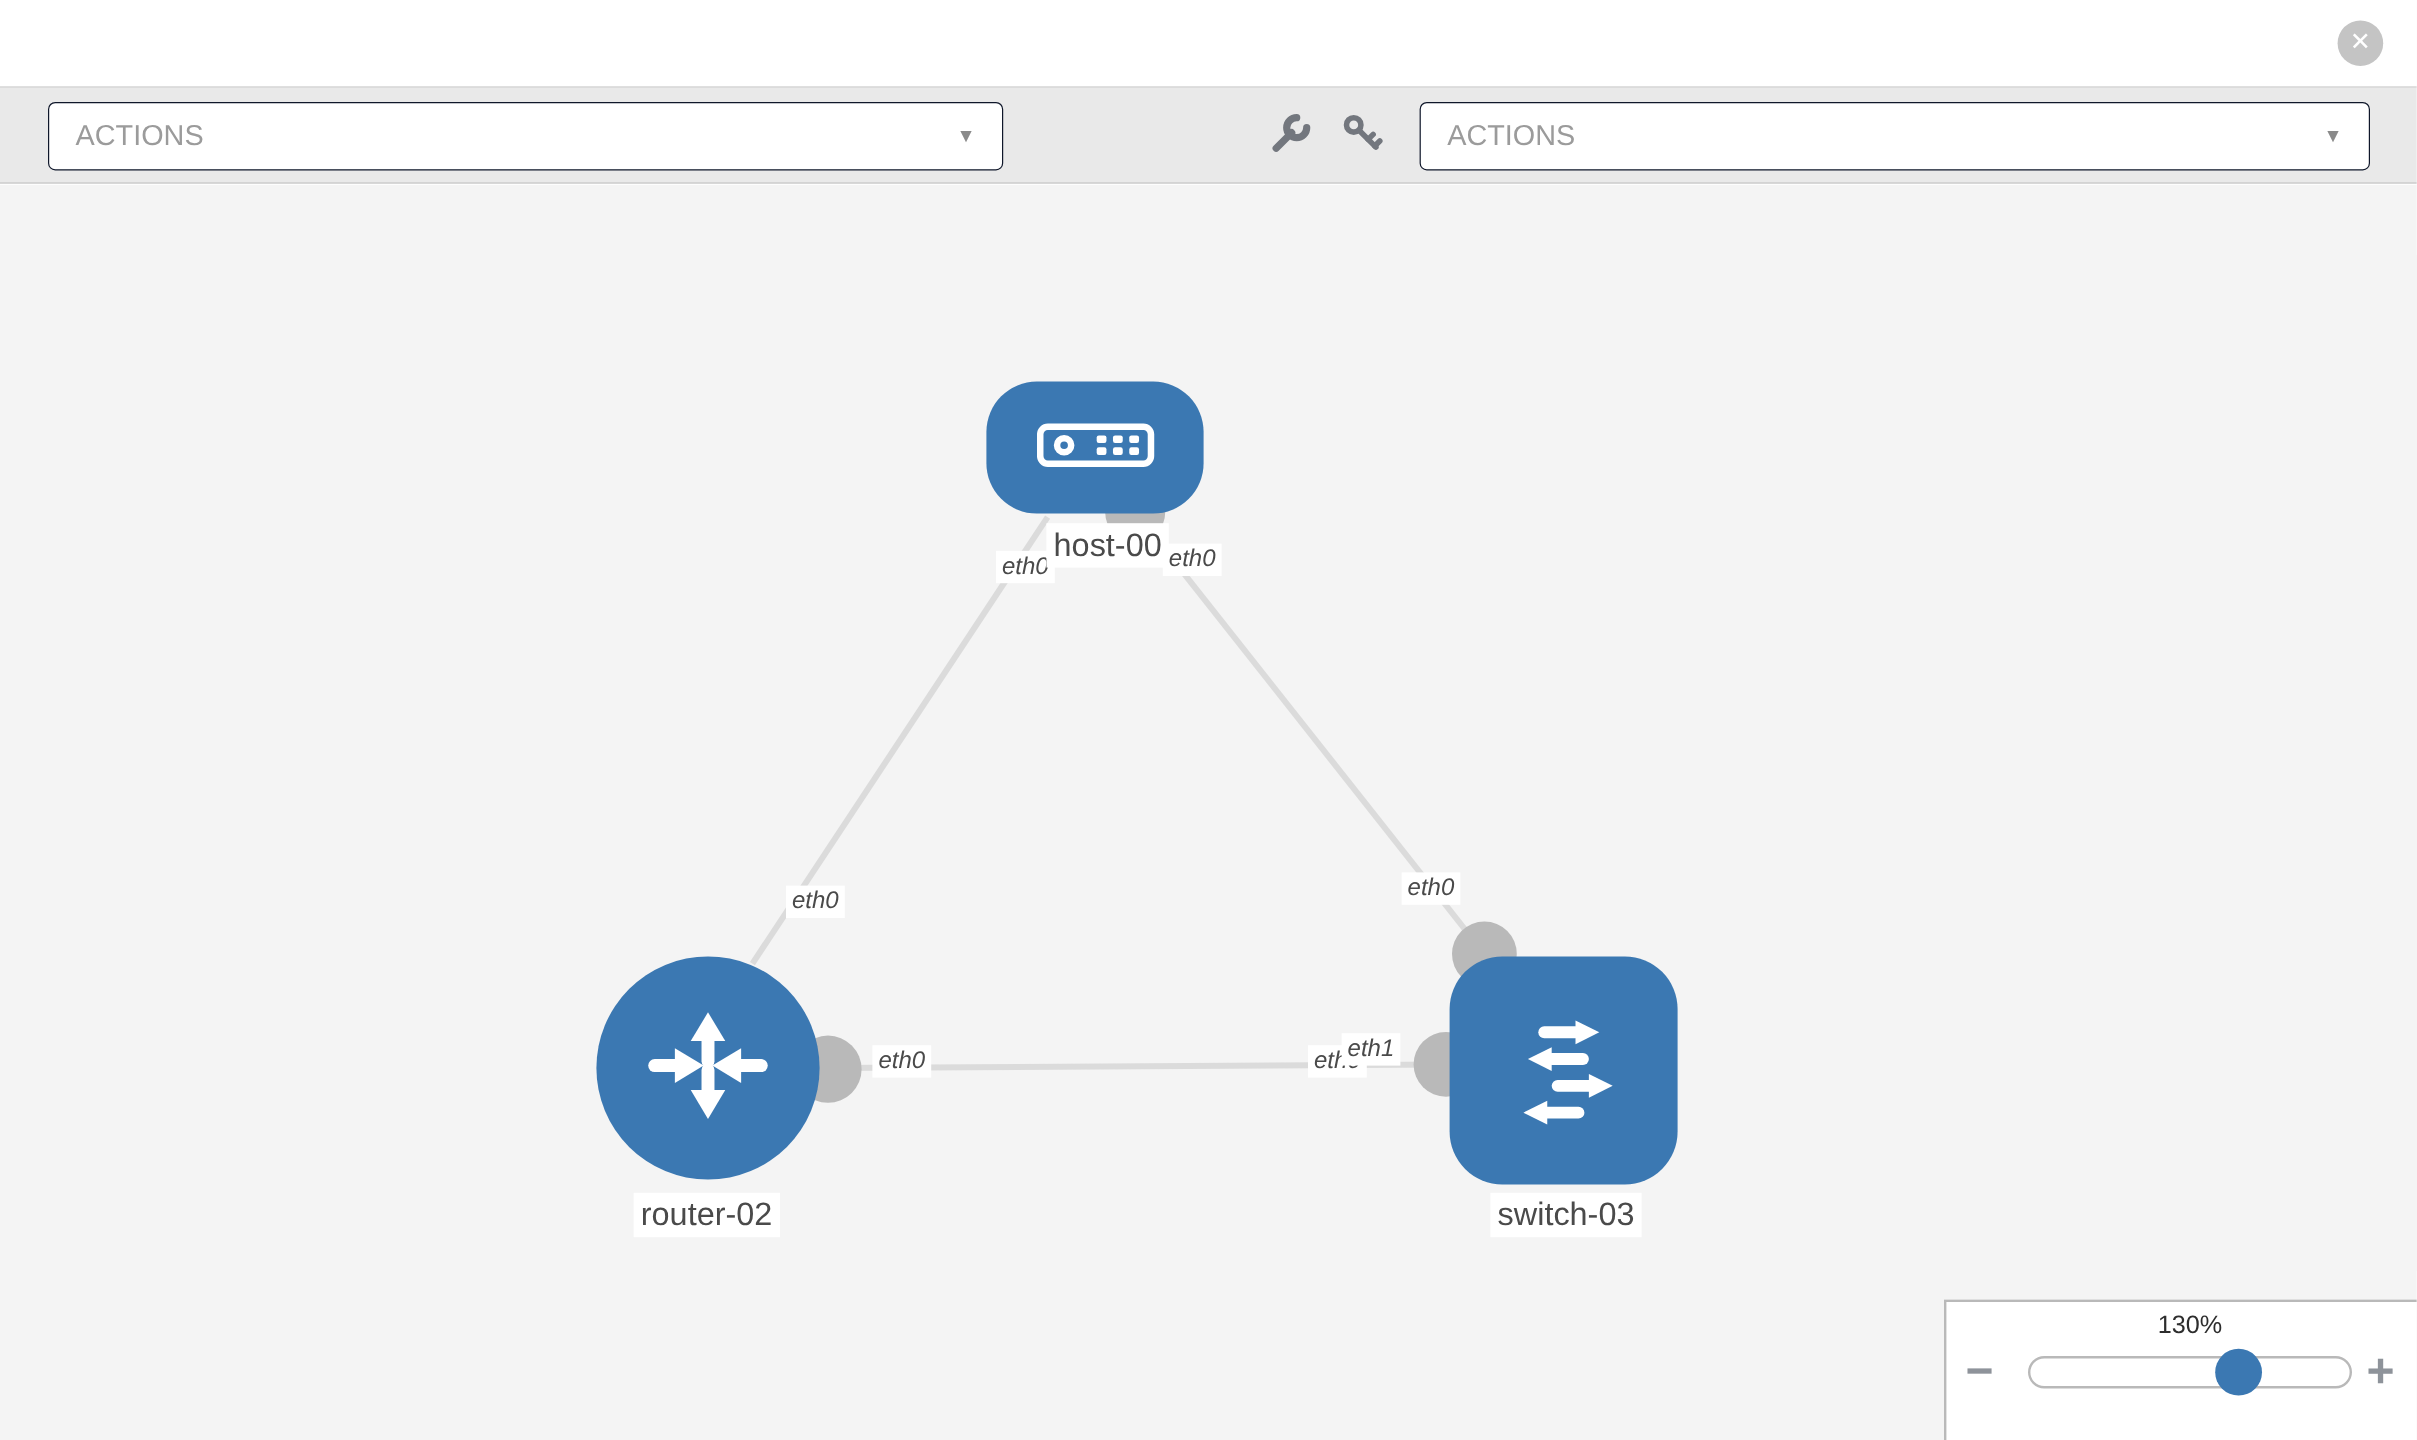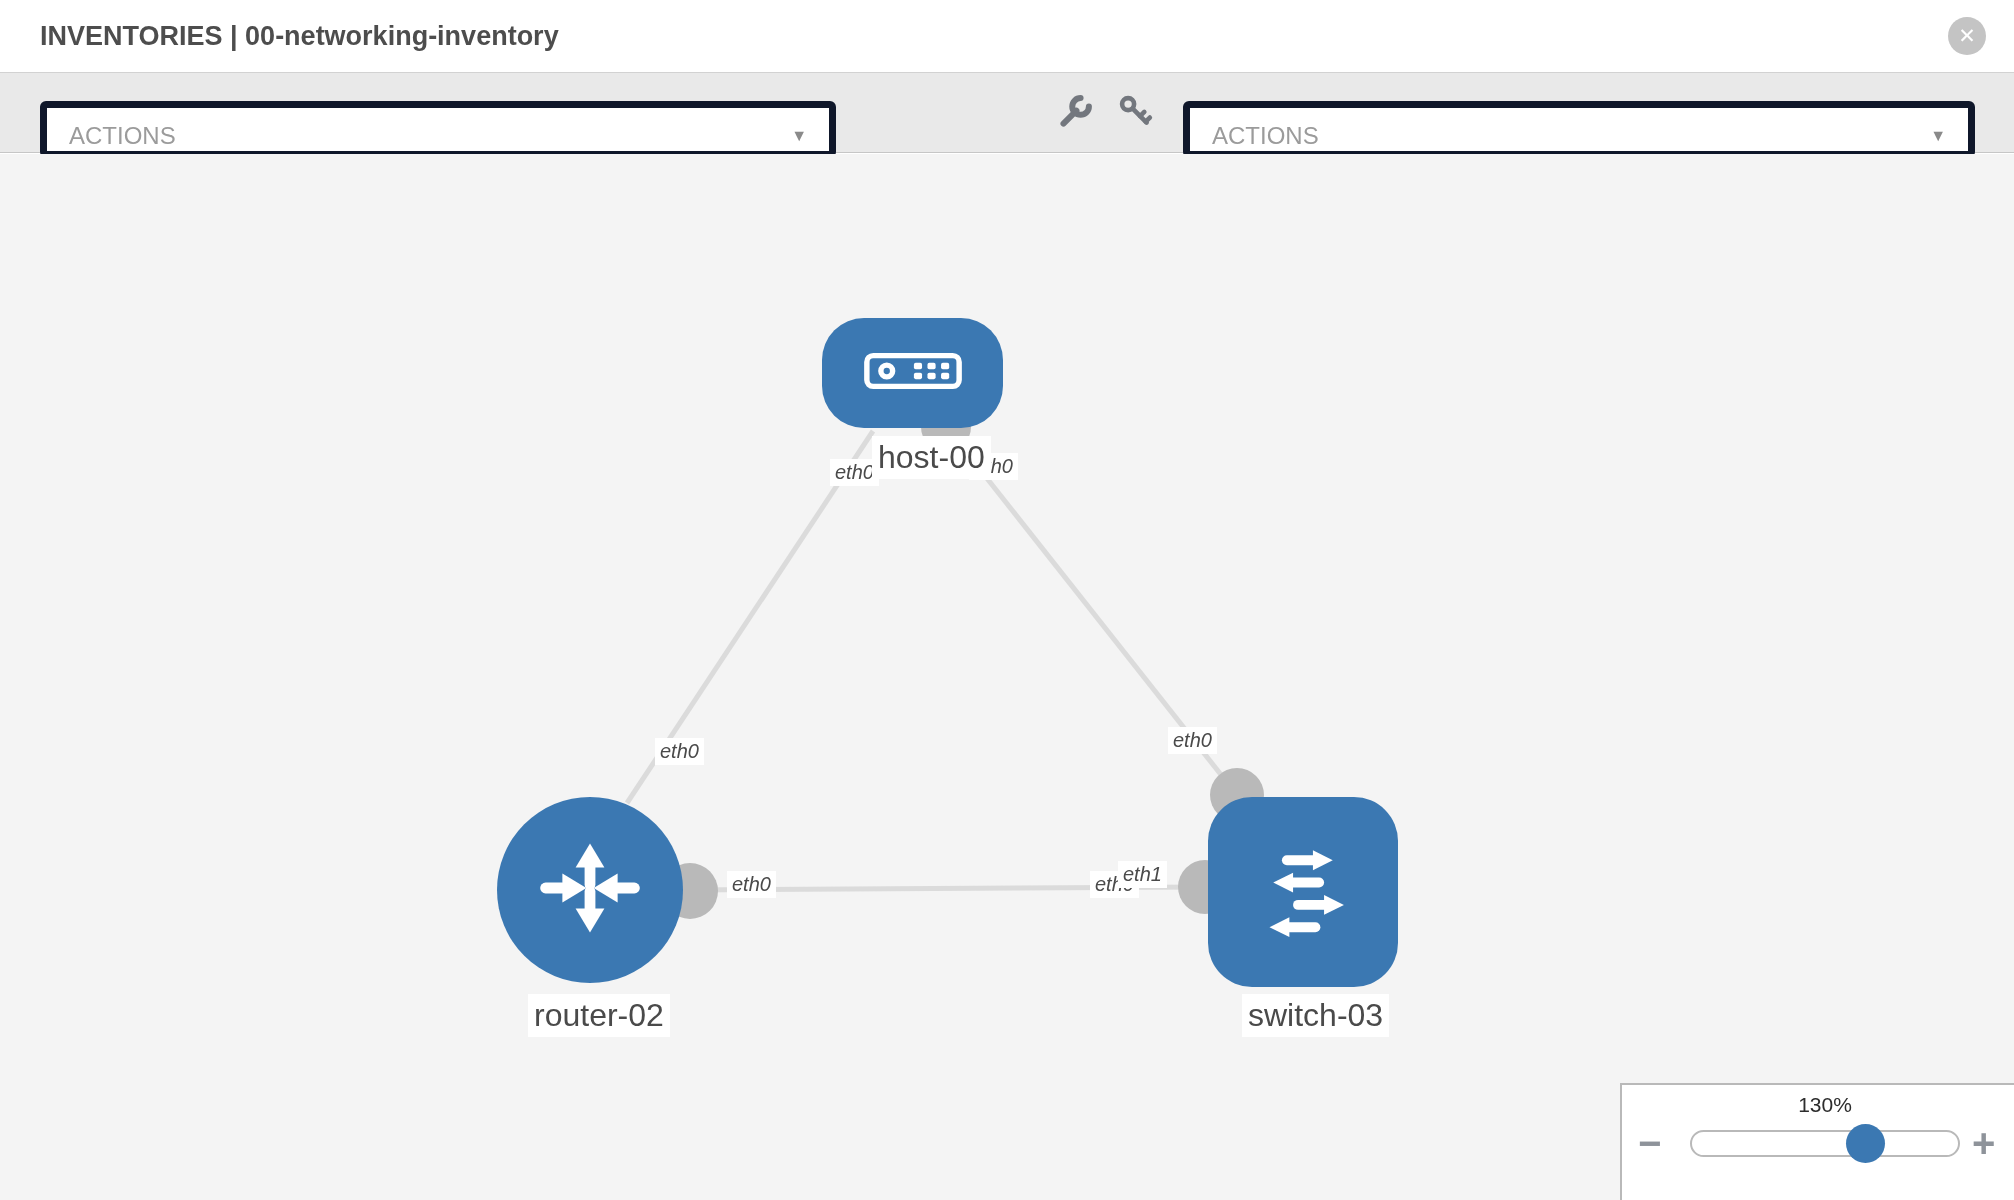--- a/index.html
+++ b/index.html
@@ -27,22 +27,22 @@
   .close-btn span {
     color: #ffffff; font-size: 21px; font-weight: bold; line-height: 38px;
   }
 
   
   .toolbar {
     position: absolute; left: 0; top: 72px; width: 2014px; height: 81px;
     background: #e9e9e9; border-top: 1px solid #d2d2d2; border-bottom: 1px solid #c6c6c6;
   }
   .select-box {
-    position: absolute; top: 28px; height: 57px;
-    background: #ffffff; border: 7px solid #0f172a; border-radius: 6px;
+    position: absolute; top: 12px; height: 57px;
+    background: #ffffff; border: 1px solid #0f172a; border-radius: 6px;
     font-size: 24px; color: #9b9b9b; line-height: 55px; padding-left: 22px;
     cursor: pointer;
   }
   .select-box .caret {
     position: absolute; right: 22px; top: 0; line-height: 55px;
     font-size: 16px; color: #8a8a8a;
   }
   .actions-box { left: 40px; width: 796px; }
   .search-box  { left: 1183px; width: 792px; }
   .tool-icon-btn {
@@ -68,21 +68,21 @@
     display: flex; align-items: center; justify-content: center;
     cursor: pointer;
   }
   .node-host   { left: 822px; top: 164px; width: 181px; height: 110px; border-radius: 42px; }
   .node-router { left: 497px; top: 643px; width: 186px; height: 186px; border-radius: 50%; }
   .node-switch { left: 1208px; top: 643px; width: 190px; height: 190px; border-radius: 44px; }
 
   .graph-label {
     position: absolute; background: #ffffff; color: #4a4a4a; white-space: nowrap;
   }
-  .node-label { font-size: 32px; padding: 3px 6px; }
+  .node-label { font-size: 27px; padding: 3px 6px; }
   .if-label   { font-size: 20px; padding: 2px 5px; font-style: italic; }
 
   
   .zoom-panel {
     position: absolute; left: 1620px; top: 929px; width: 400px; height: 122px;
     background: #ffffff; border: 2px solid #b9b9b9;
   }
   .zoom-value {
     position: absolute; left: 68px; top: 8px; width: 270px; text-align: center;
     font-size: 21px; color: #2d2d2d;
@@ -101,21 +101,20 @@
     position: absolute; left: 224px; top: 39px; width: 39px; height: 39px;
     border-radius: 50%; background: #3b78b2; cursor: grab;
   }
 </style>
 </head>
 <body>
 
 <div>
 
   <div class="header">
-    <div class="page-title">INVENTORIES | 00-networking-inventory</div>
     <div class="close-btn">
       <span>✕</span>
     </div>
   </div>
 
   <div class="toolbar">
     <div class="select-box actions-box">
       <span>ACTIONS</span>
       <span class="caret">▼</span>
     </div>

